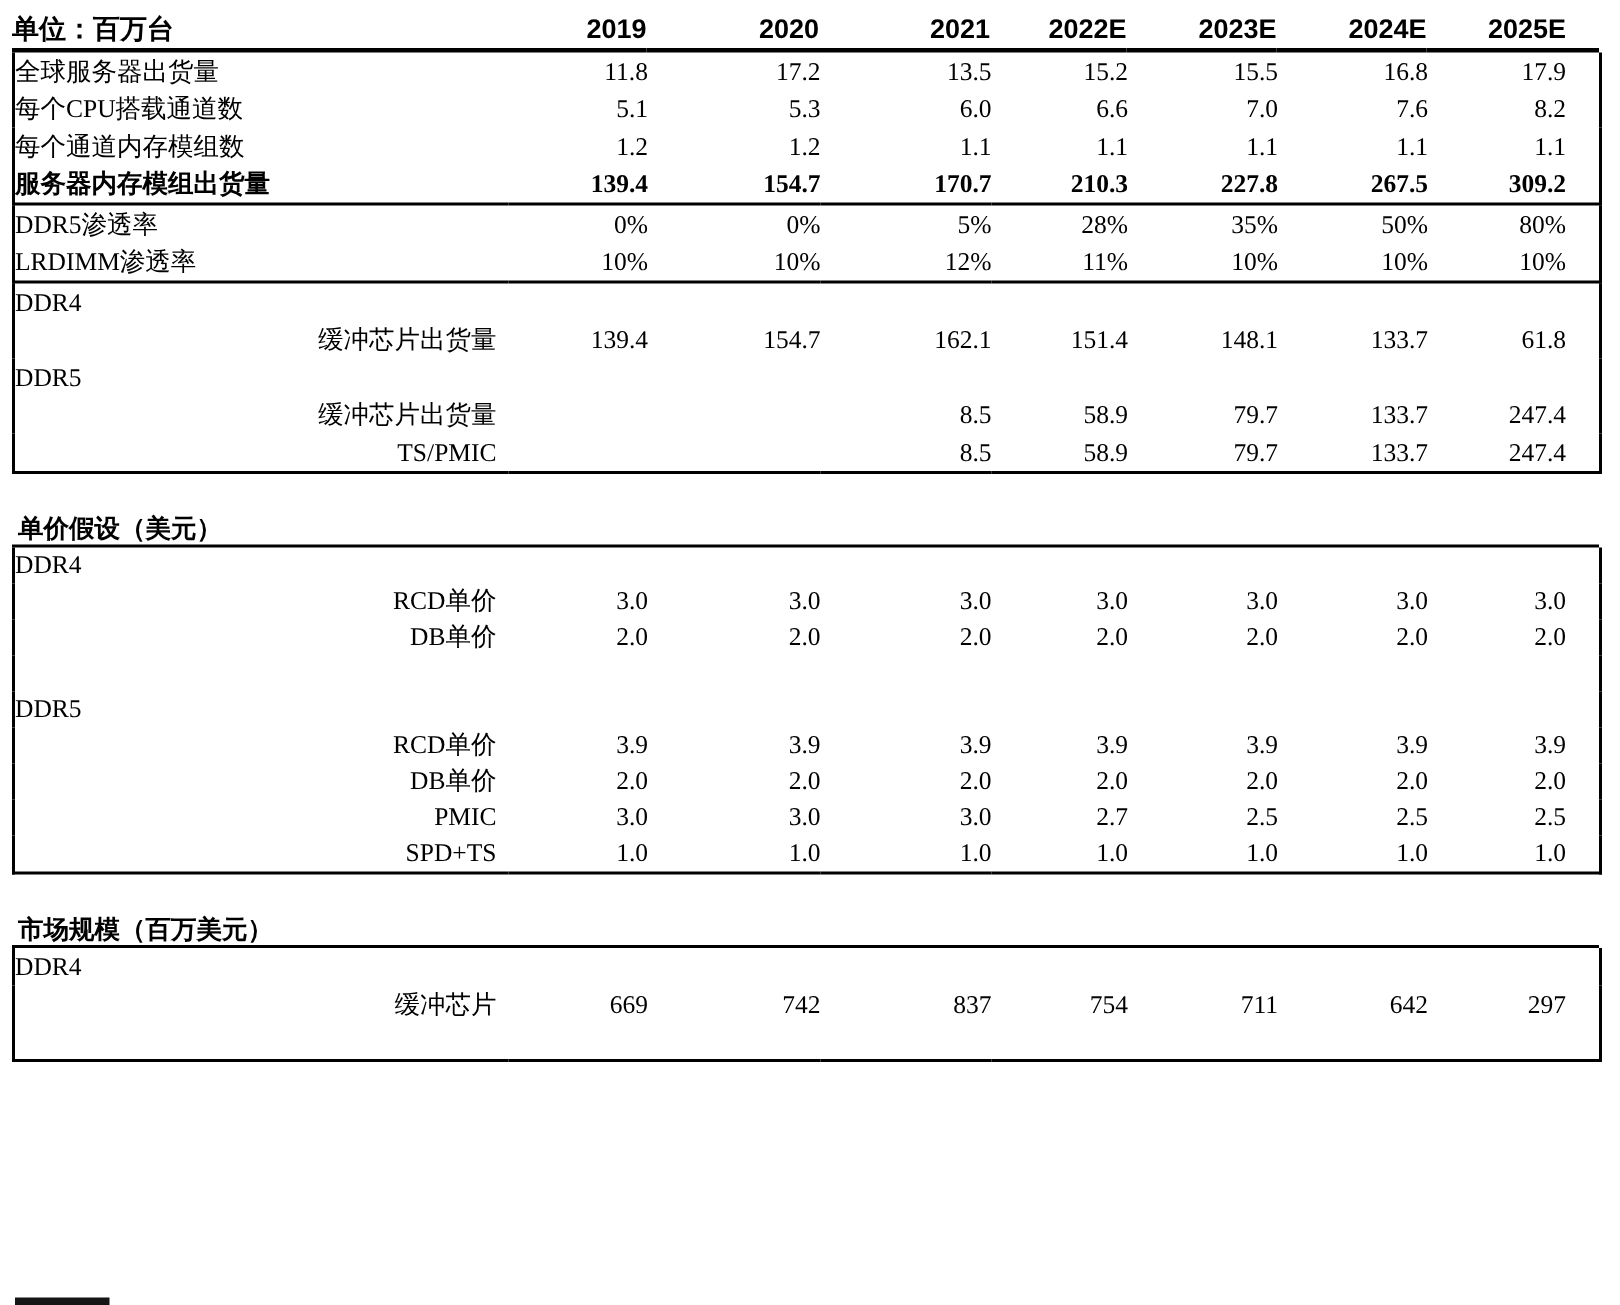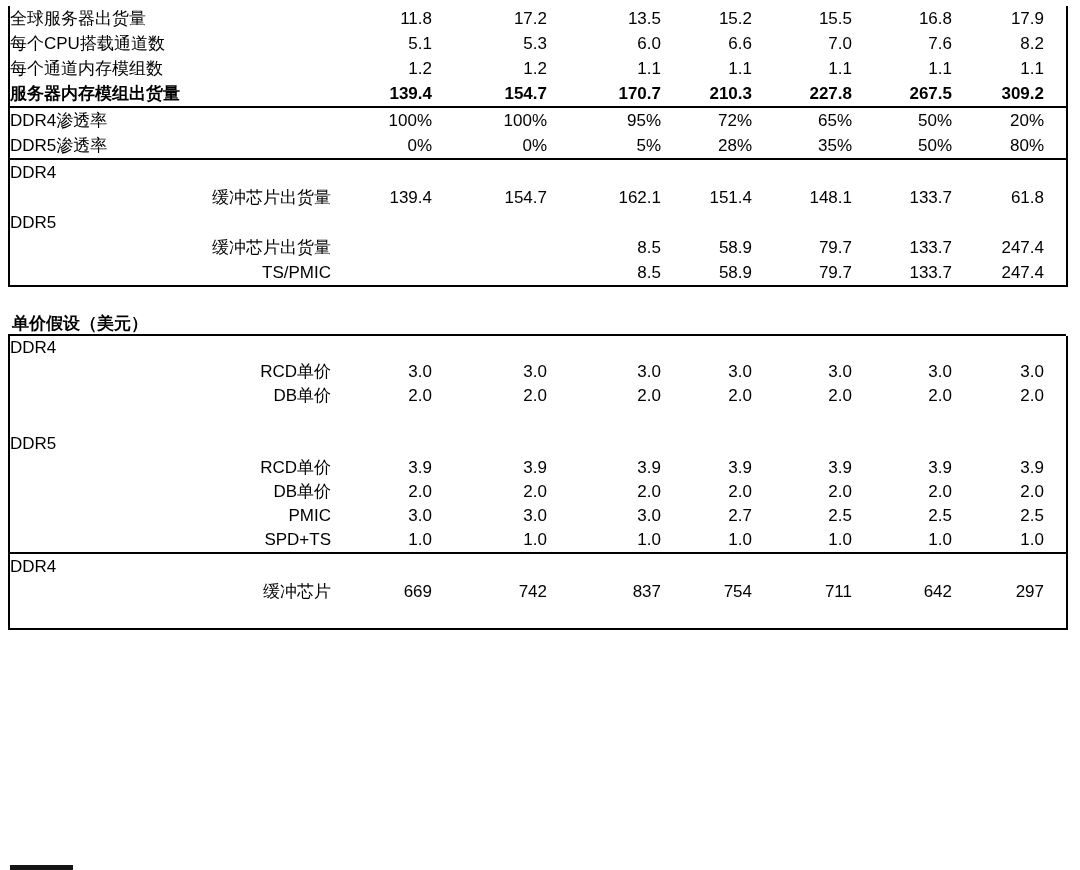--- a/index.html
+++ b/index.html
@@ -16,35 +16,59 @@
     padding: 0; font-size: 17px; height: 25px; line-height: 25px;
     white-space: nowrap; overflow: hidden; vertical-align: middle;
   }
   td.num { text-align: right; padding-right: 8px; }
   table.grid td.num:last-child { padding-right: 22px; }
   td.lbl { text-align: left; padding-left: 4px; }
   td.lbl.r { text-align: right; padding-right: 8px; padding-left: 0; }
   .bold { font-weight: 700; }
 
   table.hdr td { height: 26px; line-height: 26px; font-size: 18px; font-weight: 700; border-bottom: 3px solid #000; }
-  table.boxed { border: 2px solid #000; border-top: none; }
+  table.boxed { border: 2px solid #000; border-top: none; font-family: Liberation Serif, serif; }
   table.t4 td { height: 24px; line-height: 24px; }
 
   .sec-title {
     width: 1058px; margin: 27px 0 0 8px; padding-left: 4px;
     height: 22px; line-height: 20px; font-size: 17px; font-weight: 700;
     border-bottom: 2px solid #000;
   }
   .cut-bar { position: absolute; left: 10px; top: 865px; width: 63px; height: 5px; background: #151515; }
 </style>
 </head>
 <body>
 
 <div class="sheet">
 
+  <table class="grid hdr">
+      <colgroup>
+        <col style="width: 330px;">
+        <col style="width: 93px;">
+        <col style="width: 115px;">
+        <col style="width: 114px;">
+        <col style="width: 91px;">
+        <col style="width: 100px;">
+        <col style="width: 100px;">
+        <col style="width: 115px;">
+      </colgroup>
+    <tbody>
+        <tr>
+      <td class="lbl bold">单位：百万台</td>
+    <td class="num bold">2019</td>
+          <td class="num bold">2020</td>
+          <td class="num bold">2021</td>
+          <td class="num bold">2022E</td>
+          <td class="num bold">2023E</td>
+          <td class="num bold">2024E</td>
+          <td class="num bold">2025E</td>
+        </tr>
+  </tbody>
+    </table>
 
   <table class="grid boxed t1">
       <colgroup>
         <col style="width: 330px;">
         <col style="width: 93px;">
         <col style="width: 115px;">
         <col style="width: 114px;">
         <col style="width: 91px;">
         <col style="width: 100px;">
         <col style="width: 100px;">
@@ -100,39 +124,39 @@
         <col style="width: 93px;">
         <col style="width: 115px;">
         <col style="width: 114px;">
         <col style="width: 91px;">
         <col style="width: 100px;">
         <col style="width: 100px;">
         <col style="width: 115px;">
       </colgroup>
       <tbody>
         <tr>
-          <td class="lbl">DDR4渗透率</td>
-          <td class="num">100%</td>
-          <td class="num">100%</td>
-          <td class="num">95%</td>
-          <td class="num">72%</td>
-          <td class="num">65%</td>
-          <td class="num">50%</td>
-          <td class="num">20%</td>
-        </tr>
-        <tr>
           <td class="lbl">DDR5渗透率</td>
           <td class="num">0%</td>
           <td class="num">0%</td>
           <td class="num">5%</td>
           <td class="num">28%</td>
           <td class="num">35%</td>
           <td class="num">50%</td>
           <td class="num">80%</td>
         </tr>
+        <tr>
+          <td class="lbl">LRDIMM渗透率</td>
+          <td class="num">10%</td>
+          <td class="num">10%</td>
+          <td class="num">12%</td>
+          <td class="num">11%</td>
+          <td class="num">10%</td>
+          <td class="num">10%</td>
+          <td class="num">10%</td>
+        </tr>
       </tbody>
     </table>
 
   <table class="grid boxed t3">
       <colgroup>
         <col style="width: 330px;">
         <col style="width: 93px;">
         <col style="width: 115px;">
         <col style="width: 114px;">
         <col style="width: 91px;">
@@ -293,20 +317,21 @@
           <td class="num">1.0</td>
           <td class="num">1.0</td>
           <td class="num">1.0</td>
           <td class="num">1.0</td>
           <td class="num">1.0</td>
           <td class="num">1.0</td>
         </tr>
       </tbody>
     </table>
 
+  <div class="sec-title">市场规模（百万美元）</div>
   <table class="grid boxed t5">
       <colgroup>
         <col style="width: 330px;">
         <col style="width: 93px;">
         <col style="width: 115px;">
         <col style="width: 114px;">
         <col style="width: 91px;">
         <col style="width: 100px;">
         <col style="width: 100px;">
         <col style="width: 115px;">

